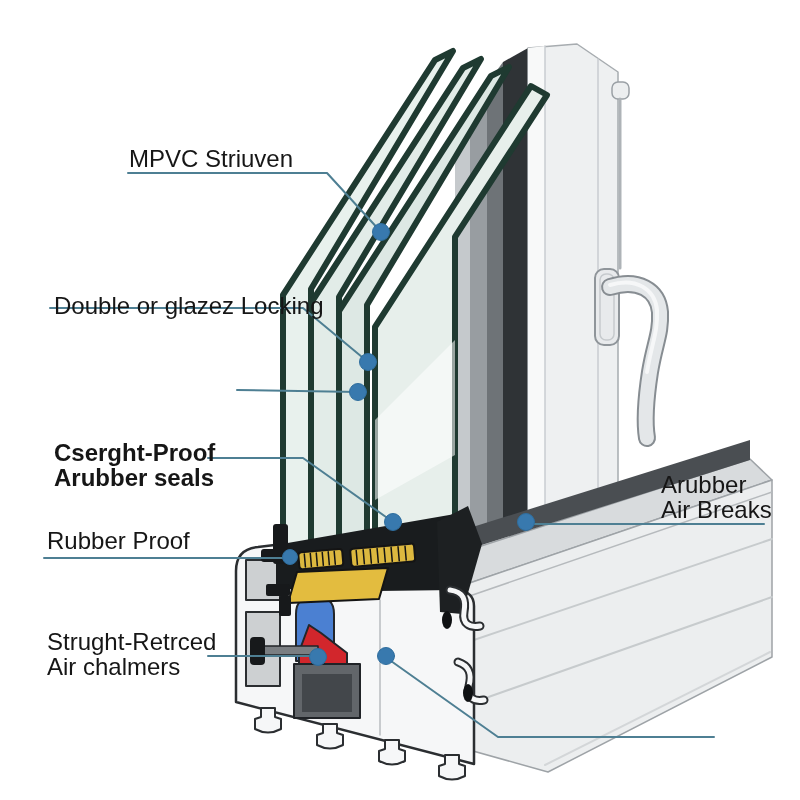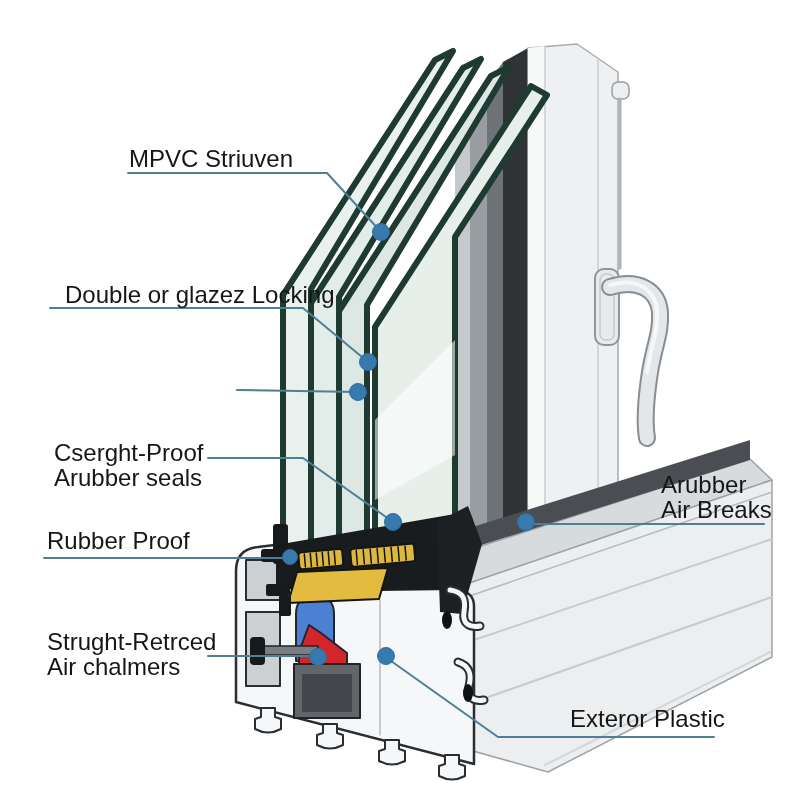--- a/index.html
+++ b/index.html
@@ -6,23 +6,23 @@
   #stage{
     position:relative;width:800px;height:800px;background:#ffffff;overflow:hidden;
     font-family:"Liberation Sans", sans-serif;
   }
   #art{position:absolute;left:0;top:0;}
   .lbl{
     position:absolute;color:#161616;font-size:24px;line-height:25px;
     white-space:pre-line;letter-spacing:0px;
   }
   .lbl-mpvc{left:129px;top:146px;}
-  .lbl-glazing{left:54px;top:282px;margin-left:11px;}
+  .lbl-glazing{left:54px;top:293px;}
   .lbl-multipoint{left:54px;top:372px;}
-  .lbl-seals{left:54px;top:440px;}
+  .lbl-seals{left:54px;top:440px;font-weight:bold;}
   .lbl-rubber{left:47px;top:528px;}
   .lbl-airch{left:47px;top:629px;}
   .lbl-thermal{left:661px;top:472px;}
   .lbl-exterior{left:570px;top:706px;}
 </style>
 </head>
 <body>
 
 <div id="stage">
 
@@ -148,15 +148,14 @@
 
 <div class="lbl lbl-mpvc">MPVC Striuven</div>
 <div class="lbl lbl-glazing">Double or glazez Locking</div>
 <div class="lbl lbl-seals">Cserght-Proof
 Arubber seals</div>
 <div class="lbl lbl-airch">Strught-Retrced
 Air chalmers</div>
 <div class="lbl lbl-rubber">Rubber Proof</div>
 <div class="lbl lbl-thermal">Arubber
 Air Breaks</div>
-<div class="lbl lbl-exterior">Exteror Plastic</div>
 
 </div>
 
 </body></html>

